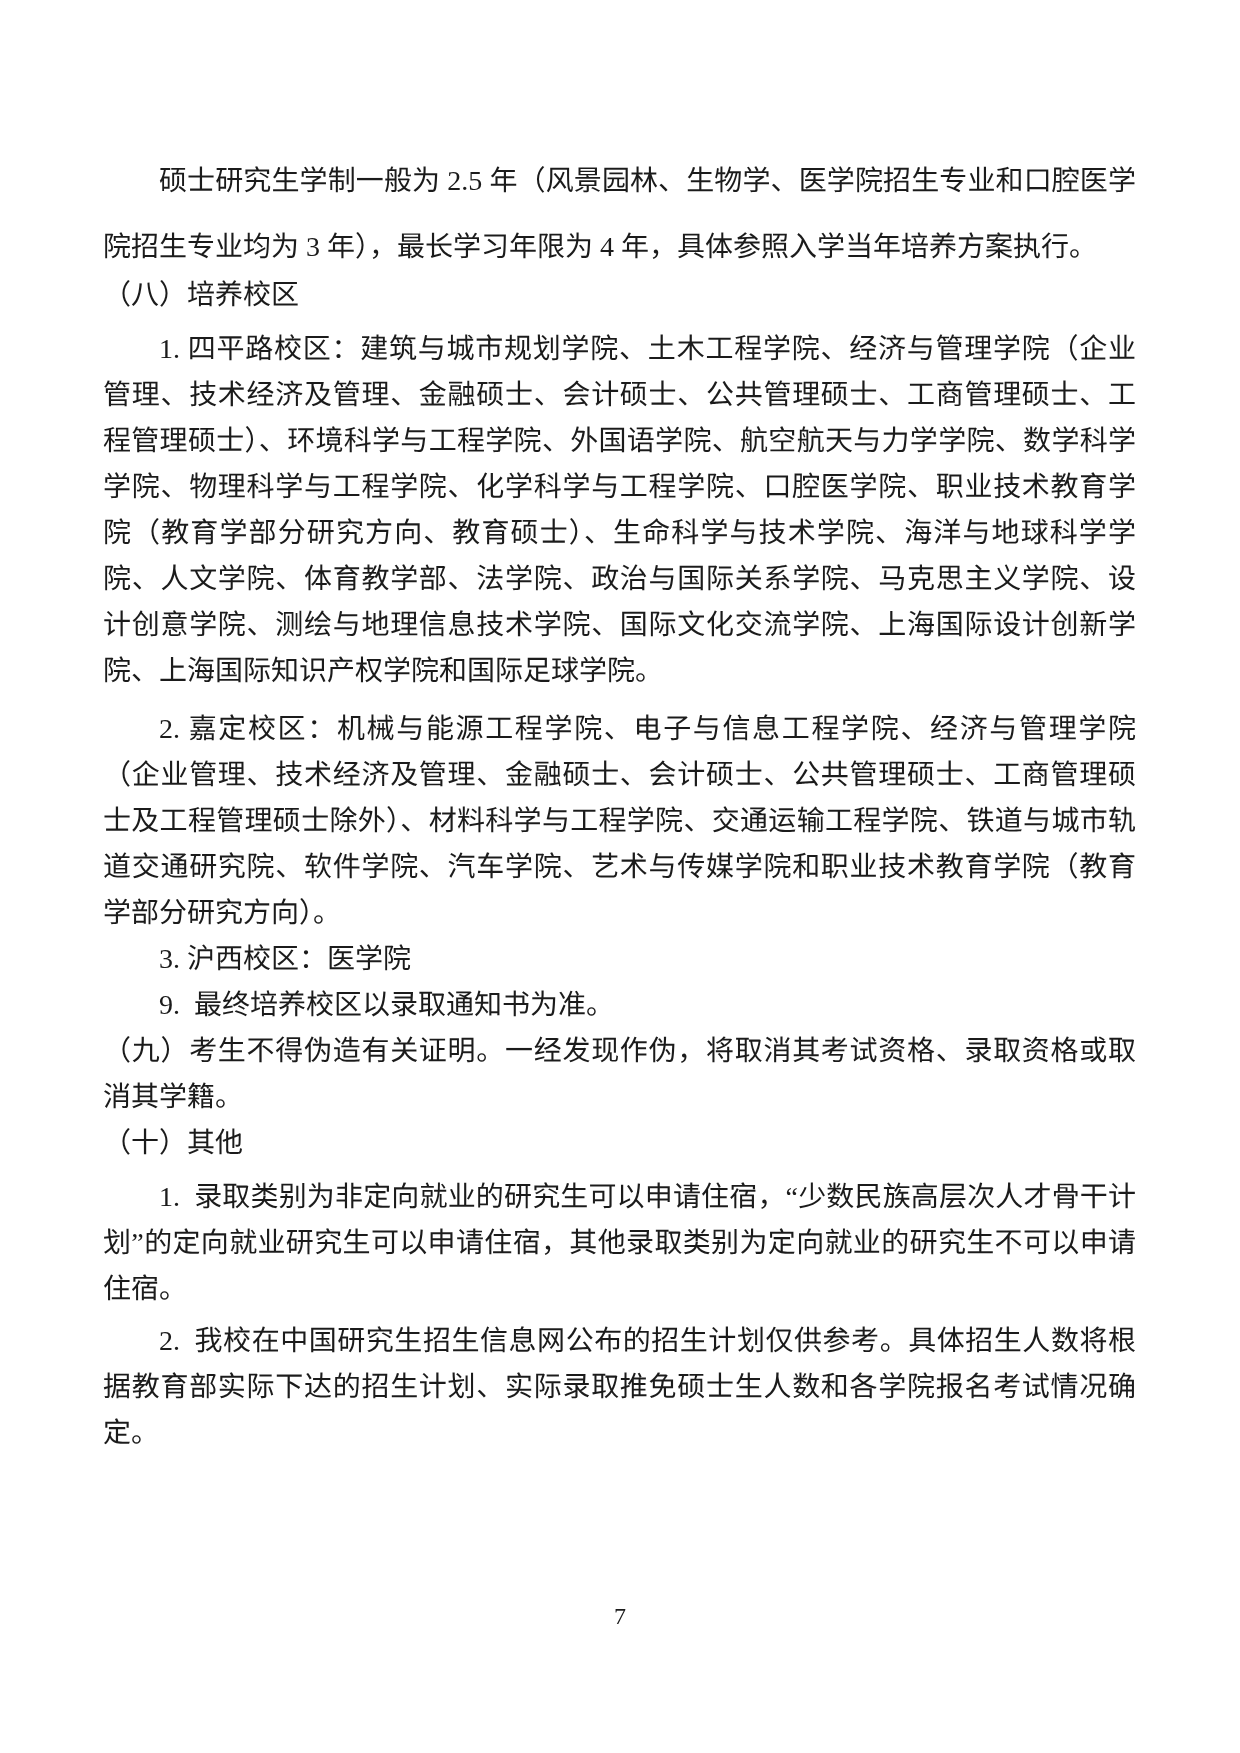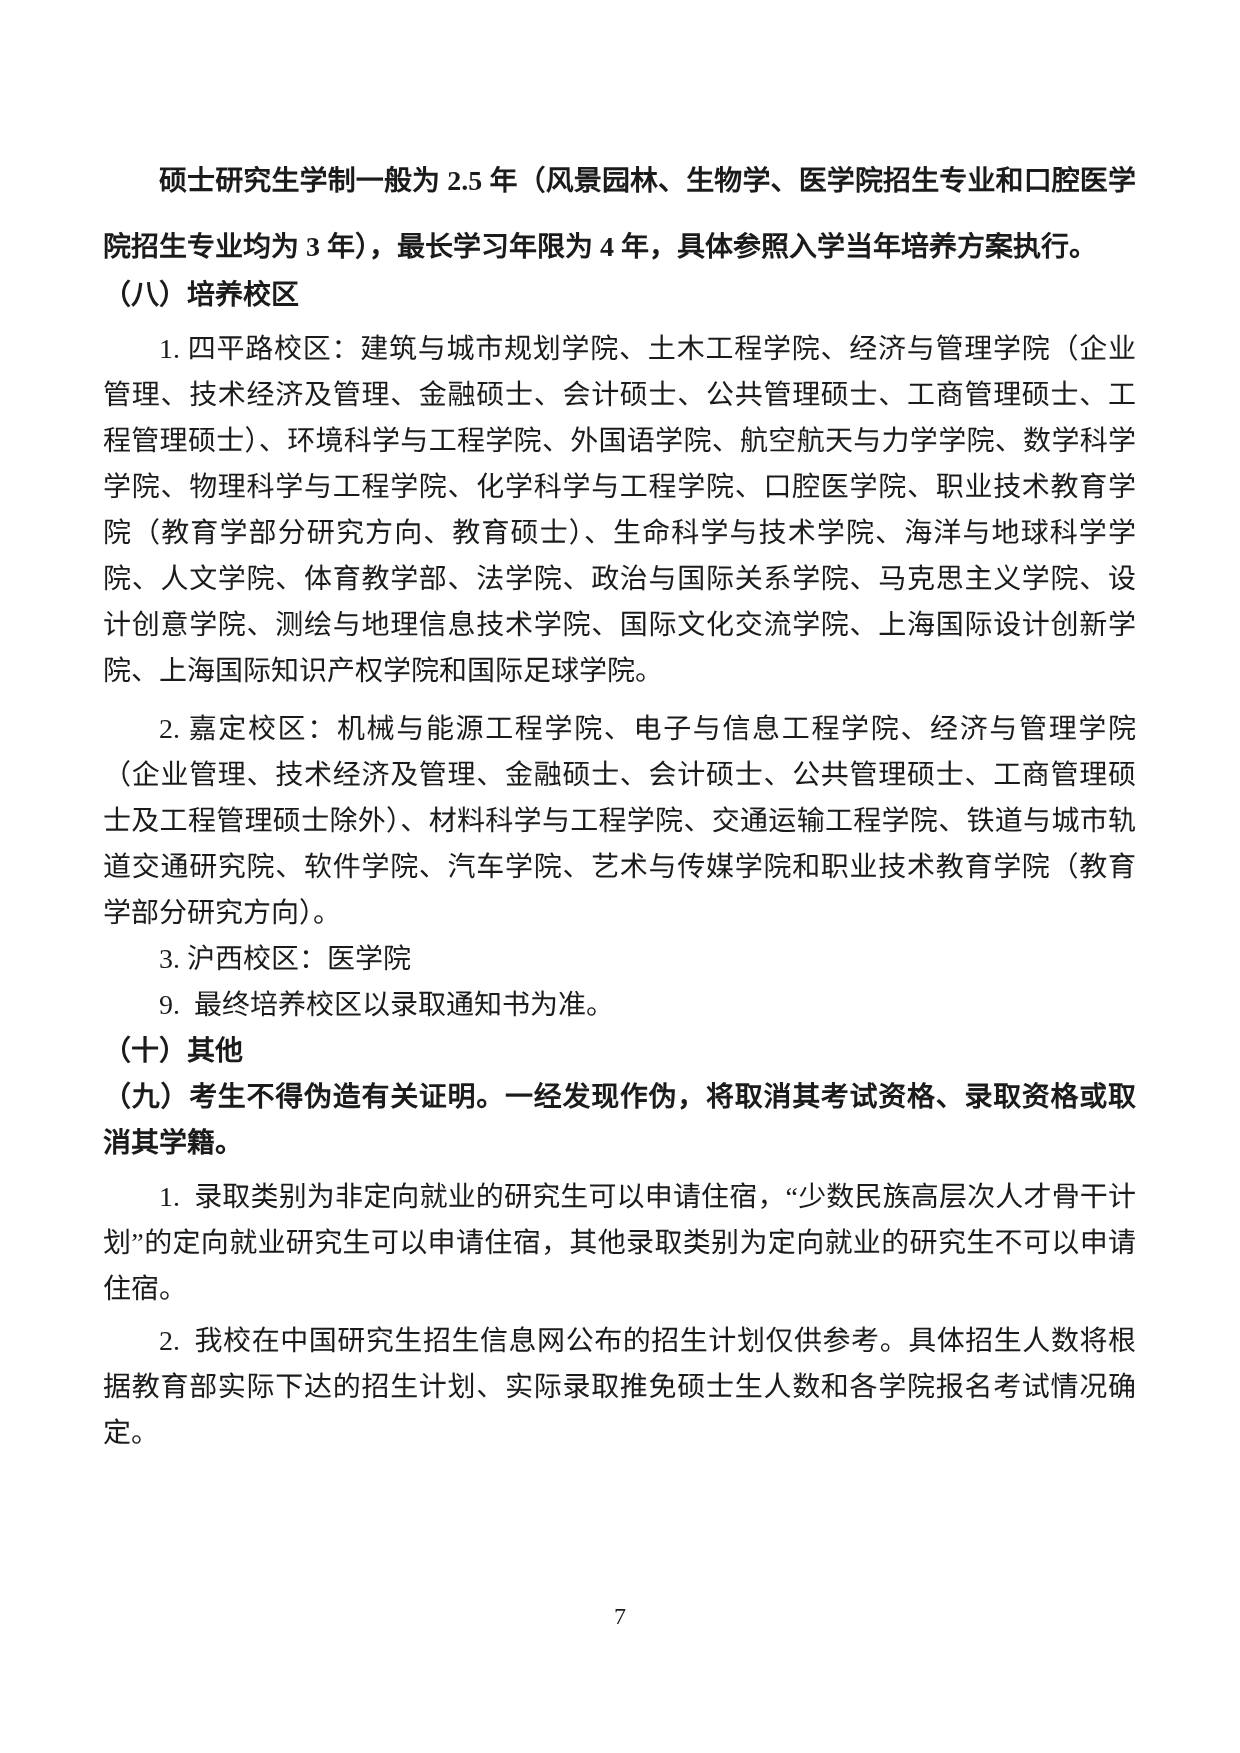--- a/index.html
+++ b/index.html
@@ -26,24 +26,23 @@
   .para {
     margin: 0;
     text-align: justify;
     text-justify: inter-ideograph;
     text-indent: 2em;
     line-height: 46px;
     word-break: break-all;
   }
   .p-first {
     line-height: 66px;
-    font-weight: bold;
   }
   .heading {
-    font-weight: 700;
+    font-weight: 400;
     text-indent: 0;
     font-family: "Liberation Sans", "DejaVu Sans", sans-serif;
   }
   .h8 { margin-top: -8px; }
   .c1 { margin-top: 8px; }
   .c2 { margin-top: 12px; }
   .o1 { margin-top: 8px; }
   .o2 { margin-top: 6px; }
   .footer {
     position: absolute;
@@ -67,23 +66,23 @@
   <p class="para heading h8">（八）培养校区</p>
 
   <p class="para c1">1. 四平路校区：建筑与城市规划学院、土木工程学院、经济与管理学院（企业管理、技术经济及管理、金融硕士、会计硕士、公共管理硕士、工商管理硕士、工程管理硕士）、环境科学与工程学院、外国语学院、航空航天与力学学院、数学科学学院、物理科学与工程学院、化学科学与工程学院、口腔医学院、职业技术教育学院（教育学部分研究方向、教育硕士）、生命科学与技术学院、海洋与地球科学学院、人文学院、体育教学部、法学院、政治与国际关系学院、马克思主义学院、设计创意学院、测绘与地理信息技术学院、国际文化交流学院、上海国际设计创新学院、上海国际知识产权学院和国际足球学院。</p>
 
   <p class="para c2">2. 嘉定校区：机械与能源工程学院、电子与信息工程学院、经济与管理学院（企业管理、技术经济及管理、金融硕士、会计硕士、公共管理硕士、工商管理硕士及工程管理硕士除外）、材料科学与工程学院、交通运输工程学院、铁道与城市轨道交通研究院、软件学院、汽车学院、艺术与传媒学院和职业技术教育学院（教育学部分研究方向）。</p>
 
   <p class="para">3. 沪西校区：医学院</p>
 
   <p class="para">9. 最终培养校区以录取通知书为准。</p>
 
+  <p class="para heading">（九）考生不得伪造有关证明。一经发现作伪，将取消其考试资格、录取资格或取消其学籍。</p>
+
   <p class="para heading">（十）其他</p>
-
-  <p class="para heading">（九）考生不得伪造有关证明。一经发现作伪，将取消其考试资格、录取资格或取消其学籍。</p>
 
   <p class="para o1">1. 录取类别为非定向就业的研究生可以申请住宿，“少数民族高层次人才骨干计划”的定向就业研究生可以申请住宿，其他录取类别为定向就业的研究生不可以申请住宿。</p>
 
   <p class="para o2">2. 我校在中国研究生招生信息网公布的招生计划仅供参考。具体招生人数将根据教育部实际下达的招生计划、实际录取推免硕士生人数和各学院报名考试情况确定。</p>
 
   <div class="footer">7</div>
 
 </div>
 
 </body></html>

